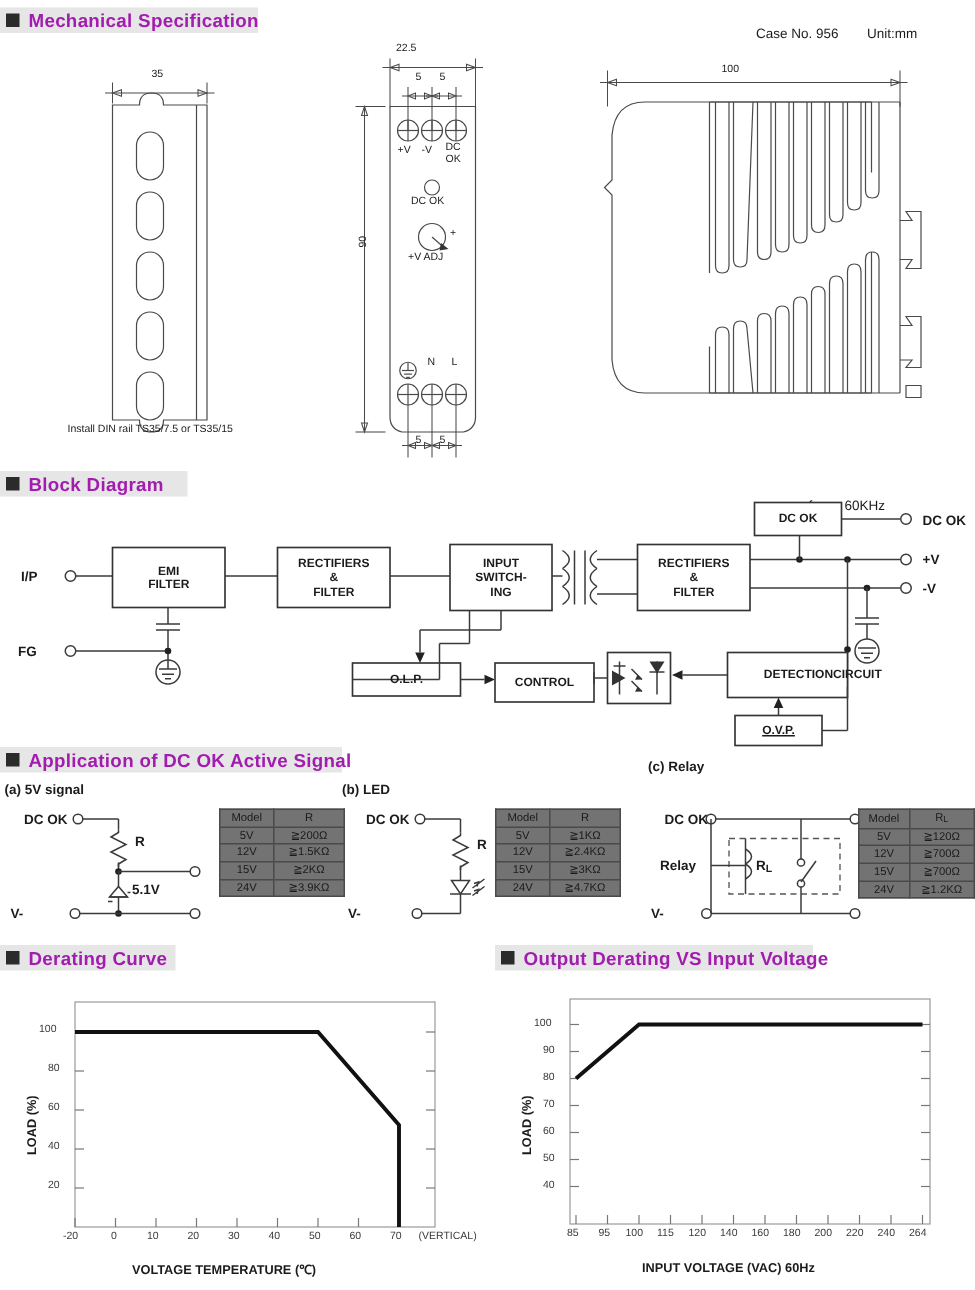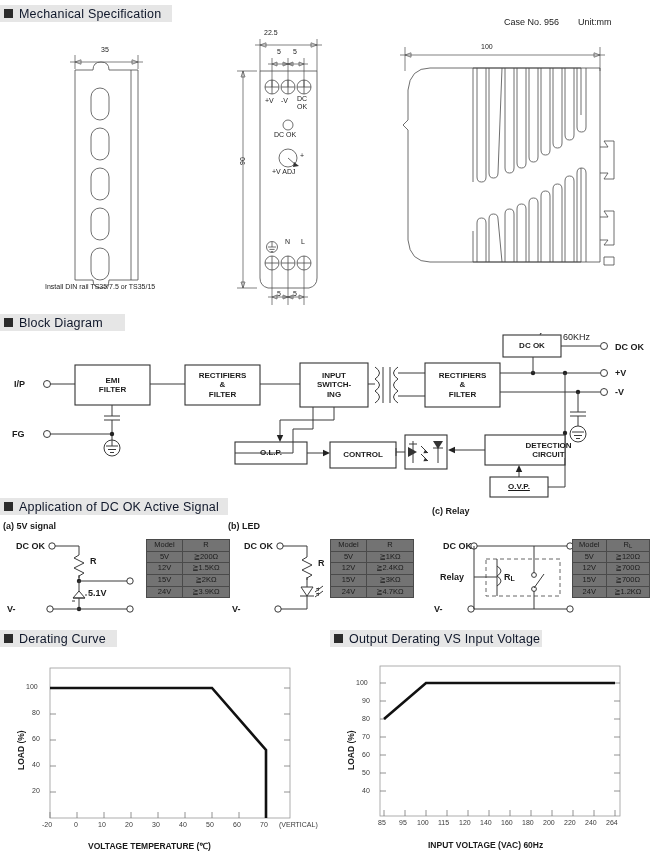--- a/index.html
+++ b/index.html
@@ -26,23 +26,23 @@
   }
   .sec-head .bullet {
     width:9px; height:9px;
     background:#2b2b2b;
     display:inline-block;
     margin-right:6px;
     flex:0 0 auto;
   }
   .sec-head .sec-title {
     font-size:12.5px;
-    font-weight:normal;
+    font-weight:bold;
     letter-spacing:.2px;
-    color:#0f172a;
+    color:#a21caf;
   }
 
   
   .t { position:absolute; font-size:8px; color:#1b1b1b; white-space:nowrap; }
   .t.b { font-weight:bold; }
   .t.s7 { font-size:7px; }
   .t.s9 { font-size:9px; }
   .vert { transform-origin:0 0; }
 
   svg { position:absolute; left:0; top:0; overflow:visible; }
@@ -397,21 +397,21 @@
   </div>
   <div class="blabel" style="left:503px; top:335px; width:58px; height:22px;">
     <span>DC OK</span>
   </div>
   <div class="blabel" style="left:235px; top:442px; width:72px; height:22px;">
     <span>O.L.P.</span>
   </div>
   <div class="blabel" style="left:330px; top:442px; width:66px; height:26px;">
     <span>CONTROL</span>
   </div>
-  <div class="blabel" style="left:485px; top:435px; width:80px; height:30px; flex-direction:column;padding-left:47px;">
+  <div class="blabel" style="left:485px; top:435px; width:80px; height:30px; flex-direction:row;padding-left:47px;">
     <span>DETECTION</span>
     <span>CIRCUIT</span>
   </div>
   <div class="blabel" style="left:490px; top:477px; width:58px; height:20px;text-decoration:underline;">
     <span>O.V.P.</span>
   </div>
 
   <div class="t b s9" style="left:615px; top:342px;">DC OK</div>
   <div class="t b s9" style="left:615px; top:368px;">+V</div>
   <div class="t b s9" style="left:615px; top:387px;">-V</div>

